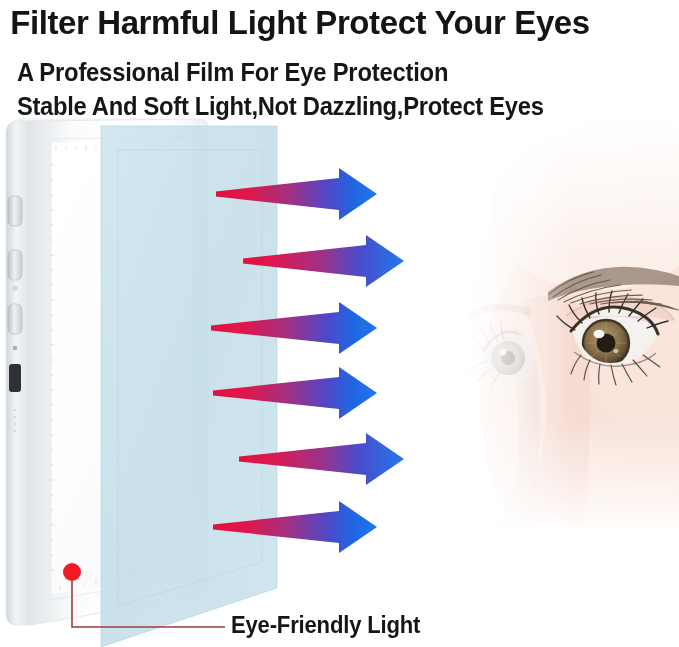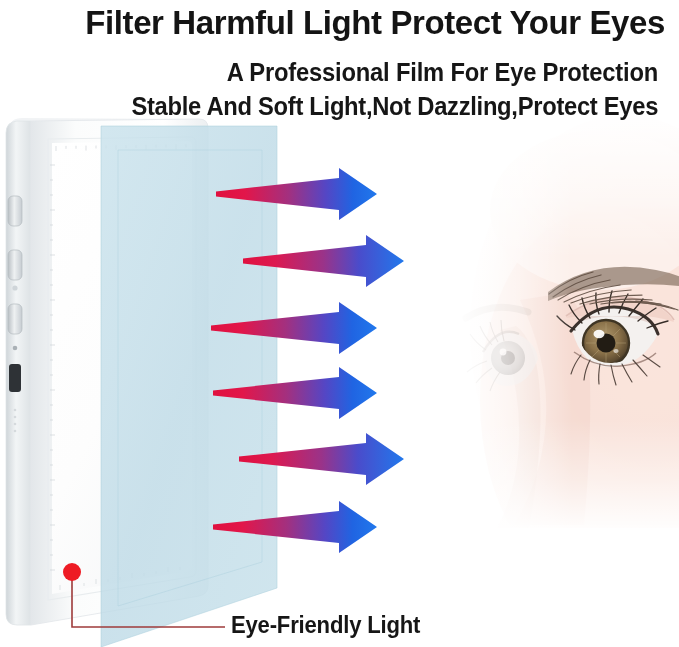--- a/index.html
+++ b/index.html
@@ -21,21 +21,21 @@
     left: 0; top: 0;
     width: 679px; height: 647px;
     background: #ffffff;
   }
 
   
   .headline-block {
     position: absolute;
     left: 0; top: 0;
     width: 675px;
-    text-align: right;
+    text-align: left;
     z-index: 40;
   }
   .headline {
     font-size: 34px;
     line-height: 40px;
     font-weight: 700;
     color: #141414;
     letter-spacing: -0.4px;
     padding-top: 2px;
     white-space: nowrap;

